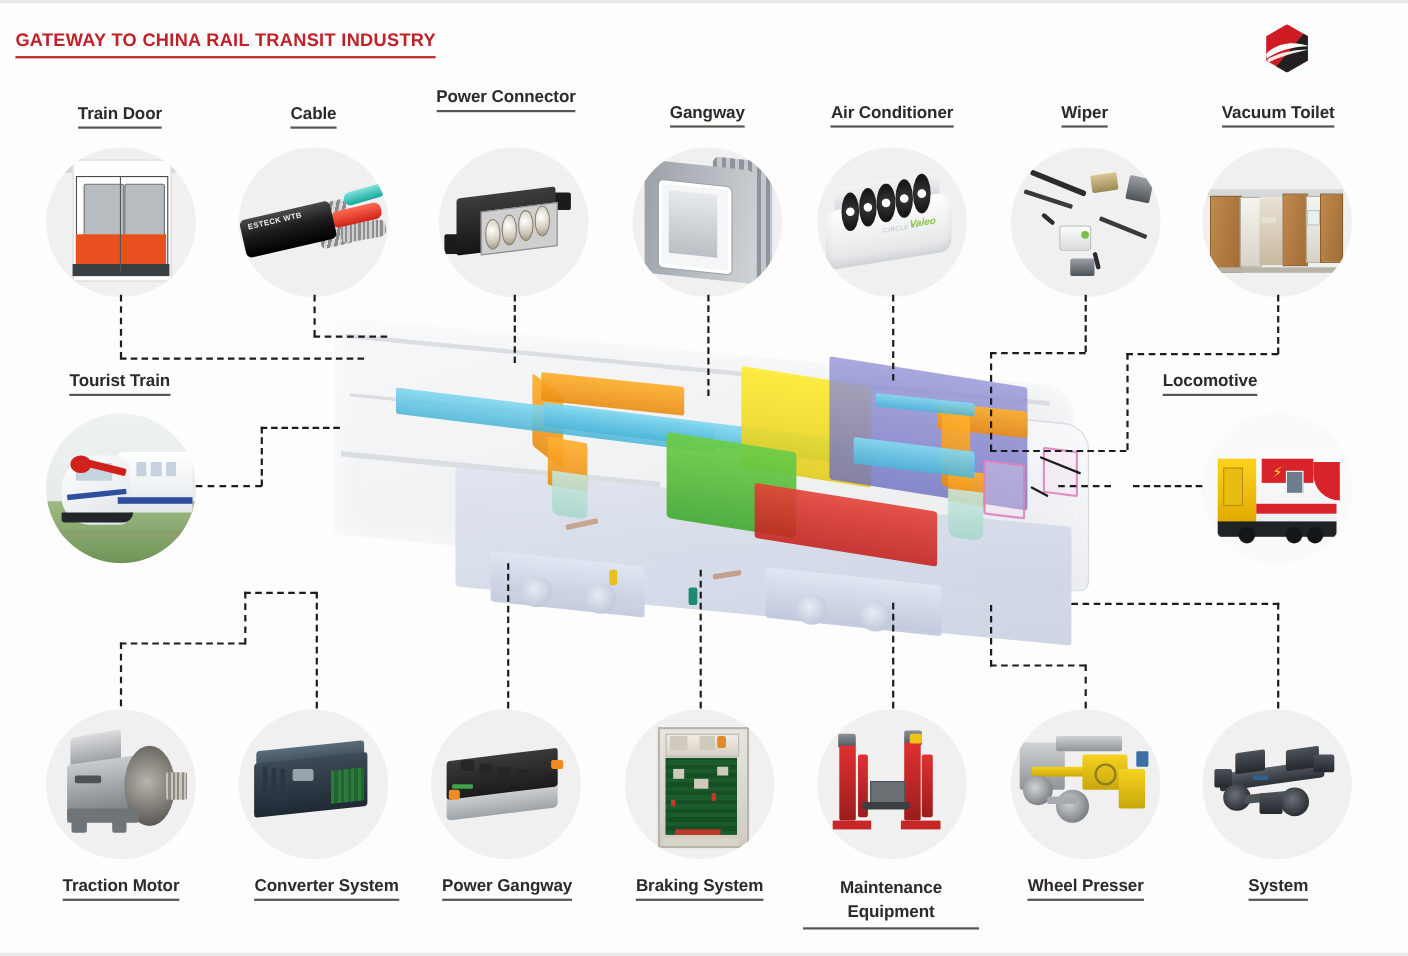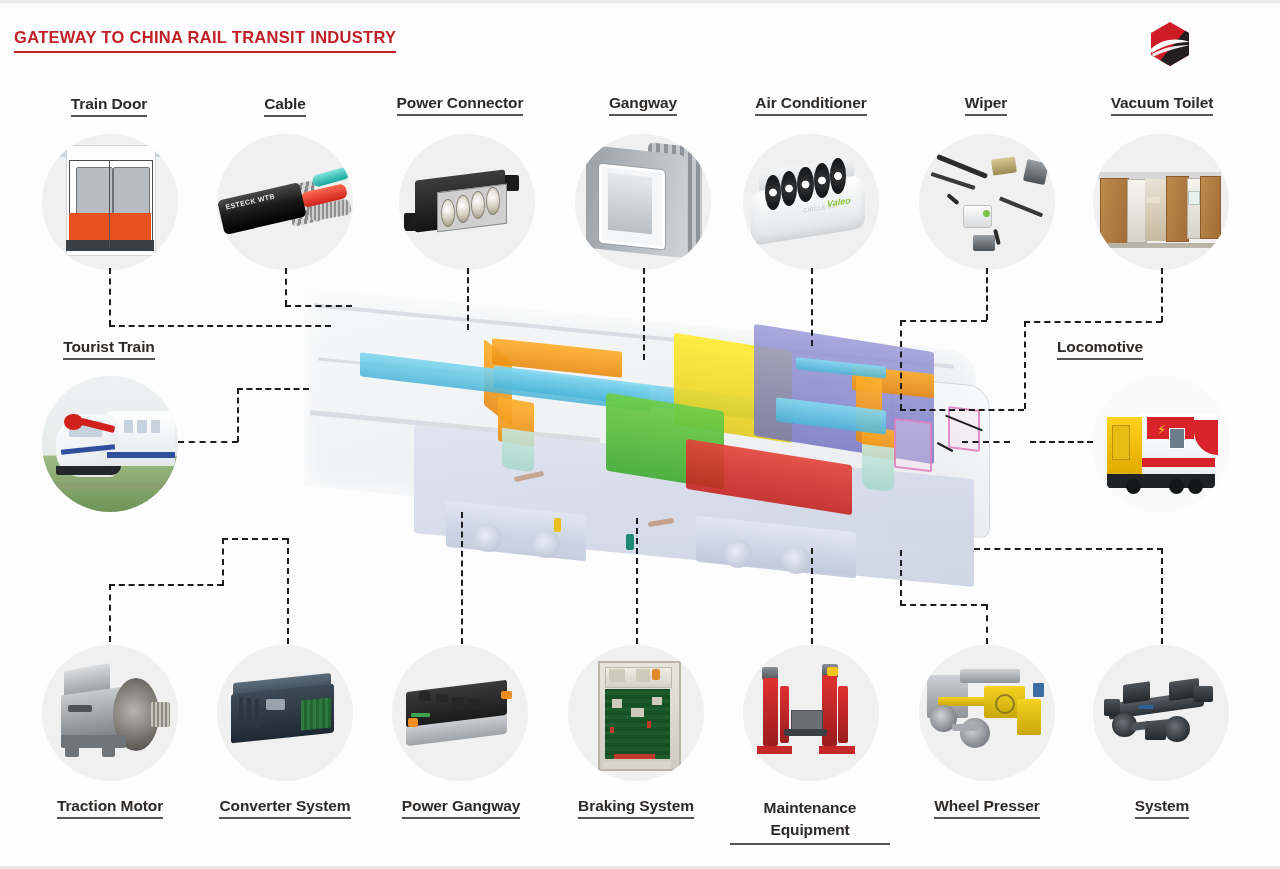--- a/index.html
+++ b/index.html
@@ -229,31 +229,31 @@
           <polygon points="48,0 48,48 8,48" fill="#231f20"></polygon>
           <path d="M4,30 C14,19 30,17 44,22 C30,22 16,26 6,33 Z" fill="#ffffff"></path>
           <path d="M6,34 C16,28 30,25 44,25 C30,28 16,32 7,37 Z" fill="#ffffff" opacity=".9"></path>
         </g>
       </svg>
     </div>
   </div>
 
   <div class="lbl" style="left:34px;top:95px;width:150px;"><span>Train Door</span></div>
   <div class="lbl" style="left:210px;top:95px;width:150px;"><span>Cable</span></div>
-  <div class="lbl" style="left:370px;top:94px;width:180px;"><span>Power Connector</span></div>
+  <div class="lbl" style="left:370px;top:80px;width:180px;"><span>Power Connector</span></div>
   <div class="lbl" style="left:568px;top:94px;width:150px;"><span>Gangway</span></div>
   <div class="lbl" style="left:721px;top:94px;width:180px;"><span>Air Conditioner</span></div>
   <div class="lbl" style="left:911px;top:94px;width:150px;"><span>Wiper</span></div>
   <div class="lbl" style="left:1077px;top:94px;width:170px;"><span>Vacuum Toilet</span></div>
 
   <div class="lbl" style="left:34px;top:338px;width:150px;"><span>Tourist Train</span></div>
   <div class="lbl" style="left:1025px;top:338px;width:150px;"><span>Locomotive</span></div>
 
   <div class="lbl" style="left:34px;top:797px;width:152px;"><span>Traction Motor</span></div>
-  <div class="lbl" style="left:196px;top:797px;width:178px;"><span>Converter System</span></div>
+  <div class="lbl" style="left:208px;top:797px;width:178px;"><span>Converter System</span></div>
   <div class="lbl" style="left:385px;top:797px;width:152px;"><span>Power Gangway</span></div>
   <div class="lbl" style="left:556px;top:797px;width:160px;"><span>Braking System</span></div>
   <div class="lbl two-line" style="left:730px;top:797px;width:160px;"><span>Maintenance Equipment</span></div>
   <div class="lbl" style="left:911px;top:797px;width:152px;"><span>Wheel Presser</span></div>
   <div class="lbl" style="left:1100px;top:797px;width:124px;"><span>System</span></div>
 
   <div class="circle" style="left:42px;top:134px;width:136px;height:136px;">
     <div class="thumb">
       <div class="abs td-rail"></div>
       <div class="abs td-body"></div>

